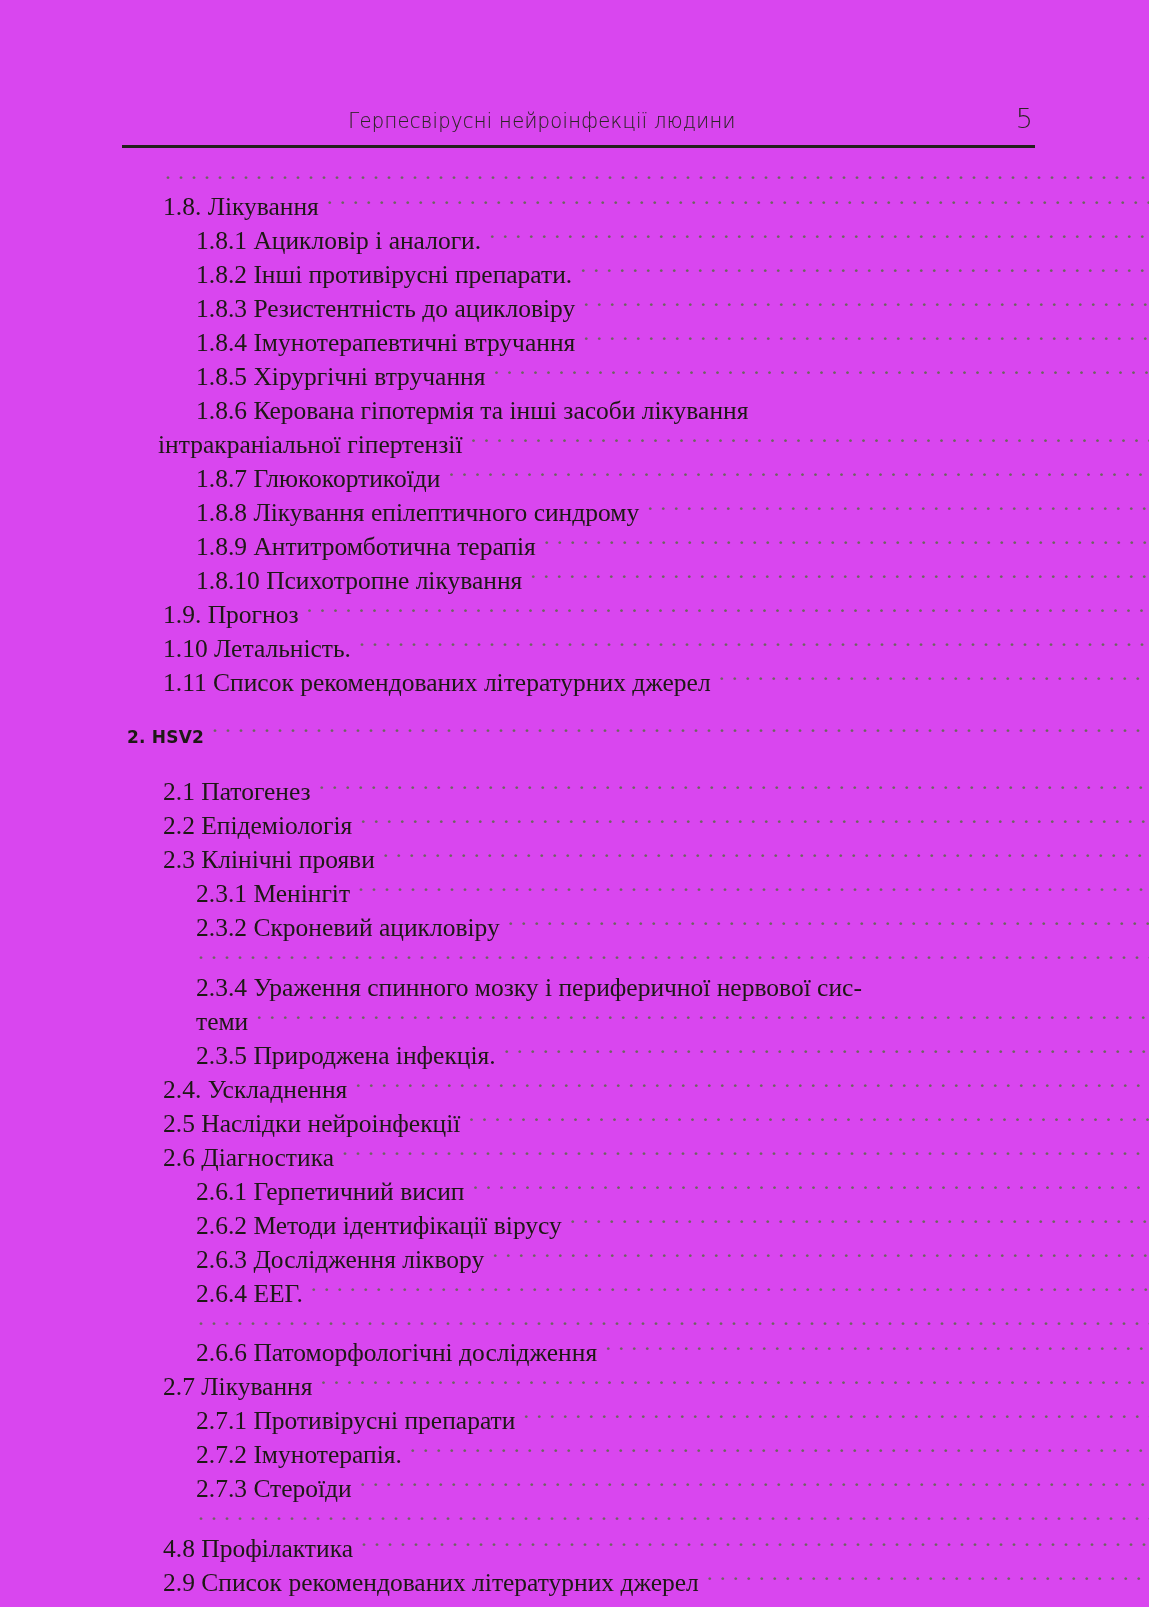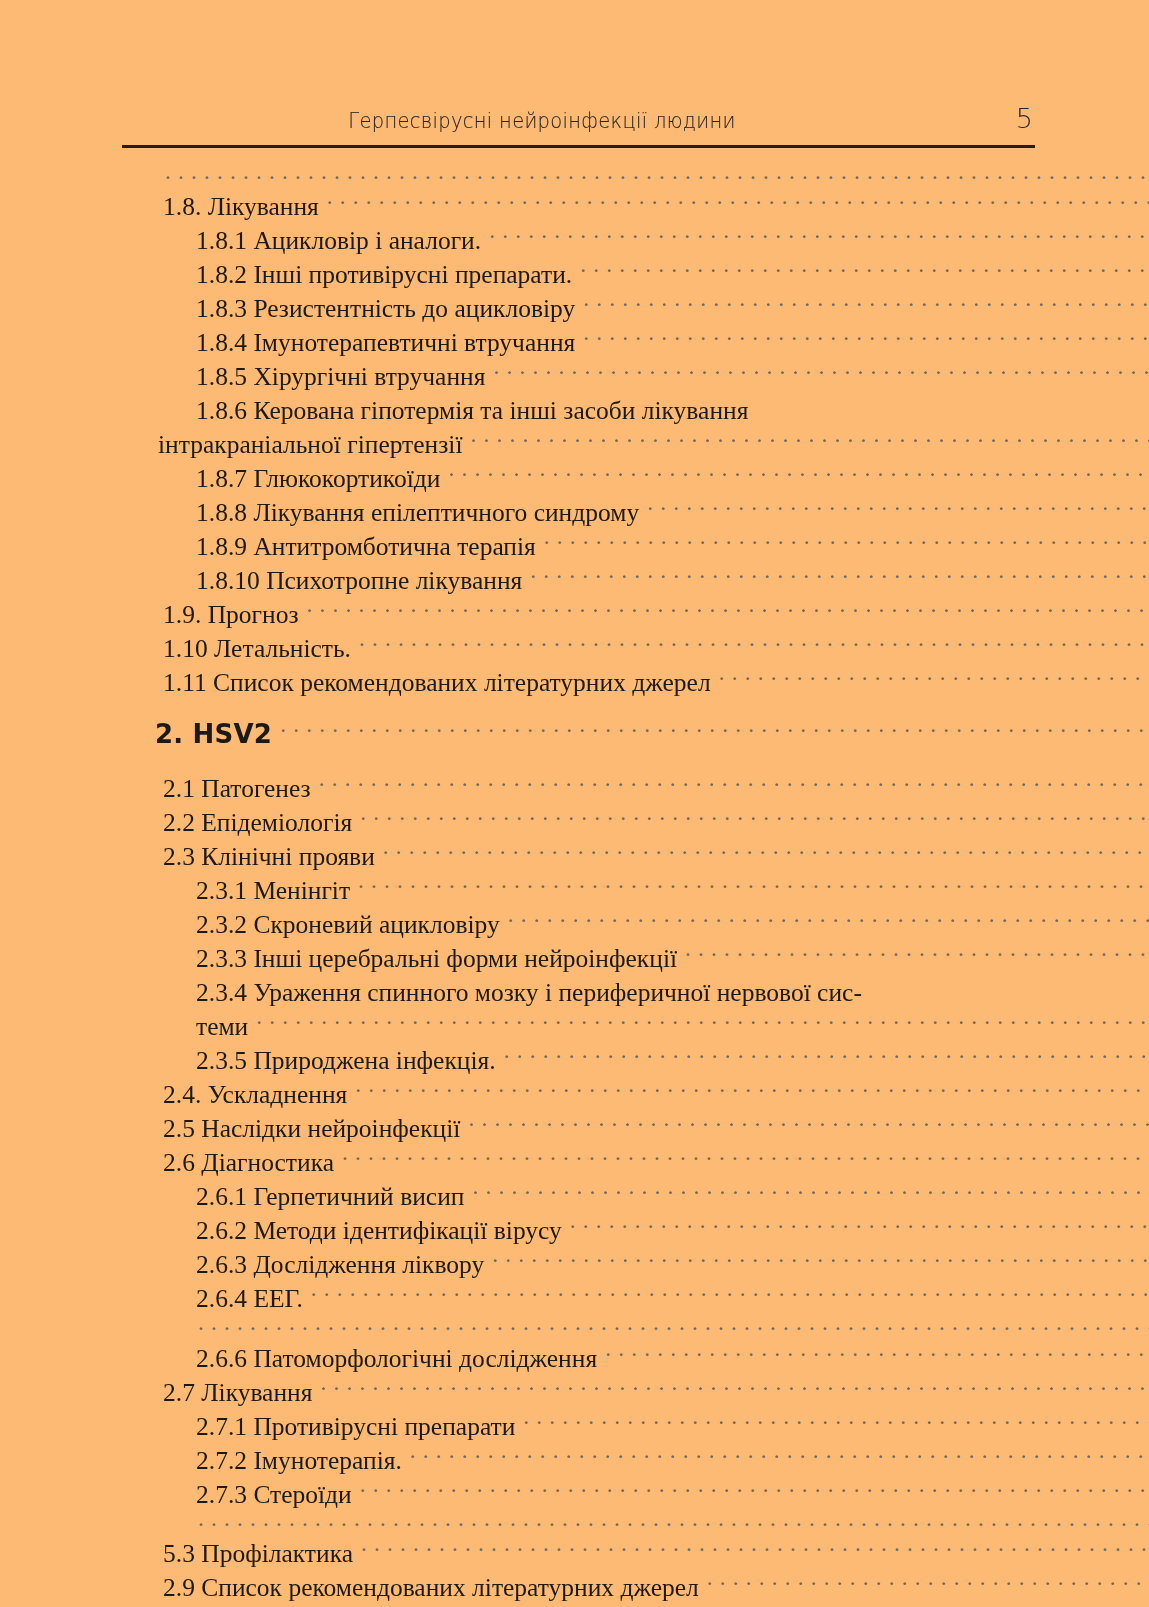--- a/index.html
+++ b/index.html
@@ -15,21 +15,21 @@
     font-family: "Liberation Serif", "DejaVu Serif", serif;
     color: #1a1713;
     overflow: hidden;
   }
 
   .page {
     position: absolute;
     left: 0; top: 0;
     width: 1149px;
     height: 1607px;
-    background: #fdba74;
+    background: #d946ef;
   }
 
   
   .running-head {
     position: absolute;
     left: 122px;
     top: 108px;
     width: 913px;
     height: 34px;
   }
@@ -126,23 +126,22 @@
   .toc-entry.wrap-head .leader::before { content: ""; }
   .toc-entry.wrap-head .page-no { color: transparent; }
 
   .cont-1 { padding-left: 158px; }
   .cont-2 { padding-left: 196px; }
 
   
   .chapter .label {
     font-family: "DejaVu Sans", "Liberation Sans", sans-serif;
     font-weight: bold;
-    font-size: 26px;
+    font-size: 17px;
     letter-spacing: 0.2px;
-    margin-left: 28px;
   }
   .chapter {
     margin-top: 18px;
     margin-bottom: 20px;
   }
 </style>
 </head>
 <body>
 
 <div class="page">
@@ -237,21 +236,20 @@
       </div>
       <div class="toc-entry lvl-2">
         <span class="label">2.3.1 Менінгіт</span>
         <span class="leader"></span>
       </div>
       <div class="toc-entry lvl-2">
         <span class="label">2.3.2 Скроневий ацикловіру</span>
         <span class="leader"></span>
       </div>
       <div class="toc-entry lvl-2">
-        <span class="label">2.3.3 Інші церебральні форми нейроінфекції</span>
         <span class="leader"></span>
       </div>
       <div class="toc-entry wrap-head lvl-2">
         <span class="label">2.3.4 Ураження спинного мозку і периферичної нервової сис-</span>
         <span class="leader"></span>
         <span class="page-no"></span>
       </div>
       <div class="toc-entry cont-2">
         <span class="label">теми</span>
         <span class="leader"></span>
@@ -308,21 +306,21 @@
         <span class="leader"></span>
       </div>
       <div class="toc-entry lvl-2">
         <span class="label">2.7.3 Стероїди</span>
         <span class="leader"></span>
       </div>
       <div class="toc-entry lvl-2">
         <span class="leader"></span>
       </div>
       <div class="toc-entry lvl-1">
-        <span class="label">5.3 Профілактика</span>
+        <span class="label">4.8 Профілактика</span>
         <span class="leader"></span>
       </div>
       <div class="toc-entry lvl-1">
         <span class="label">2.9 Список рекомендованих літературних джерел</span>
         <span class="leader"></span>
       </div>
     </div>
 
 </div>
 

